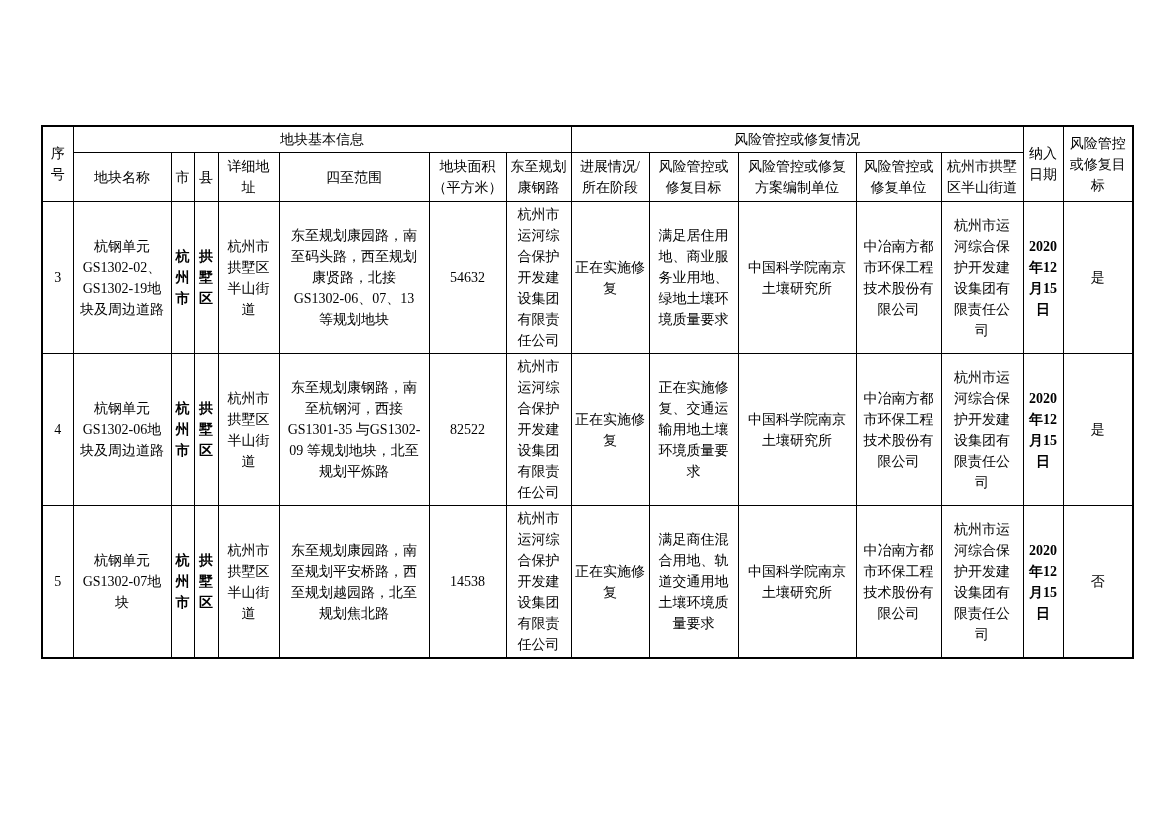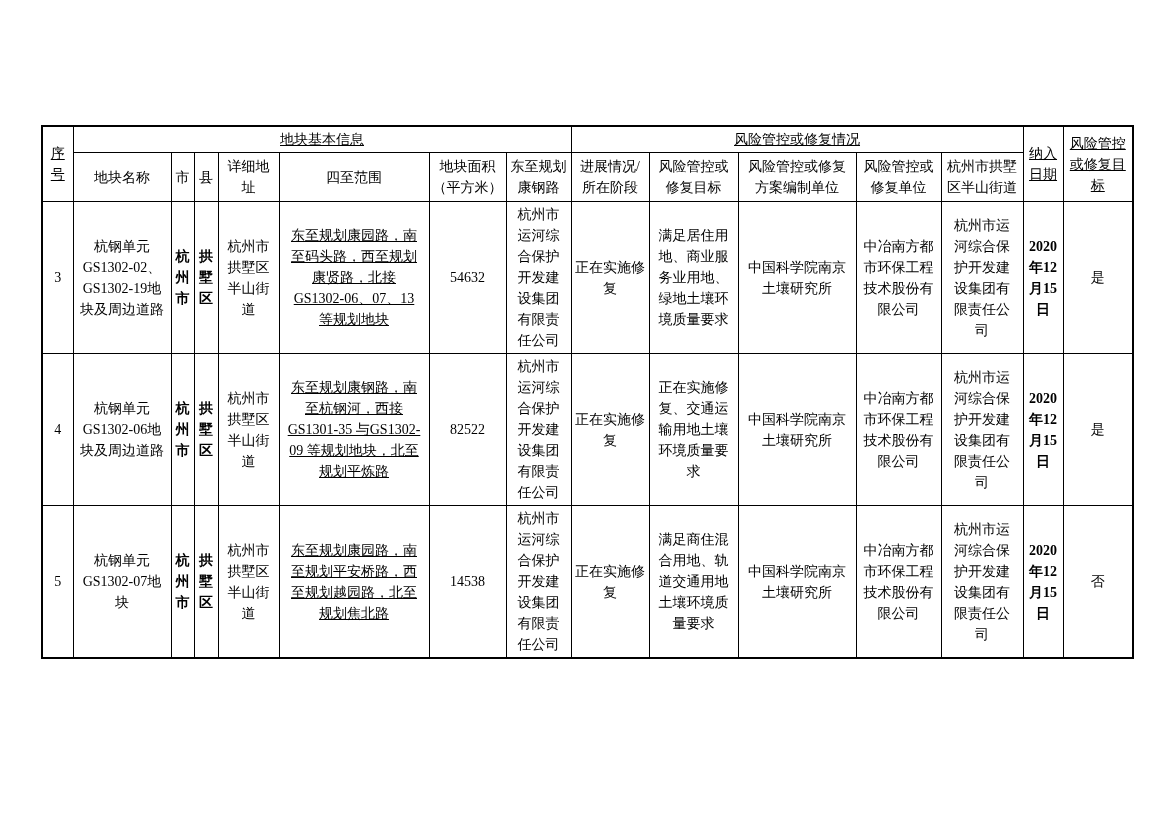--- a/index.html
+++ b/index.html
@@ -31,31 +31,31 @@
     vertical-align: middle;
     padding: 2px 3px;
     font-weight: normal;
     word-break: break-word;
     overflow: hidden;
   }
   .doc-table {
     border: 2px solid #000000;
   }
   
-  tr.group-row th { height: 20px; text-decoration: underline; }
+  tr.group-row th { height: 20px; }
   tr.subhead-row th { height: 44px; }
   tr.data-row { height: 147px; }
   tr.data-row.r2 { height: 141px; }
   tr.data-row.r3 { height: 142px; }
 
   td.c-landuser { padding: 2px 8px; }
   td.c-client   { padding: 2px 10px; }
   td.c-date     { word-break: break-all; padding: 2px 2px; font-weight: bold; }
   td.c-city, td.c-county { padding: 2px 1px; font-weight: bold; }
-  td.c-bounds   { padding: 2px 6px; text-decoration: underline; }
+  td.c-bounds   { padding: 2px 6px; }
   td.c-target   { padding: 2px 6px; }
 </style>
 </head>
 <body>
 
 <table class="doc-table">
   <colgroup>
     <col style="width:31px">
     <col style="width:98px">
     <col style="width:23px">

